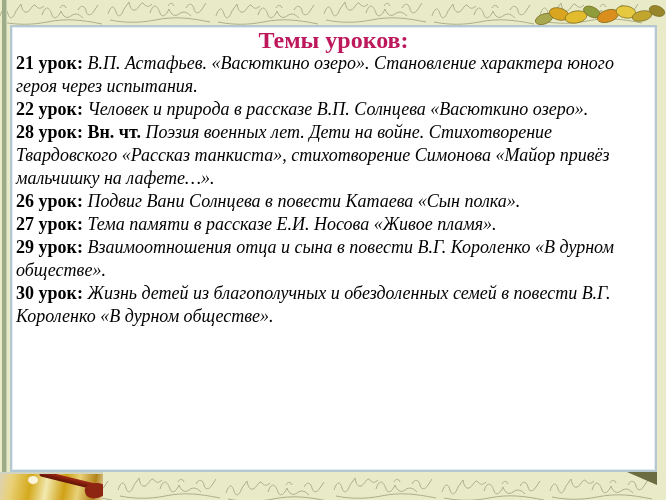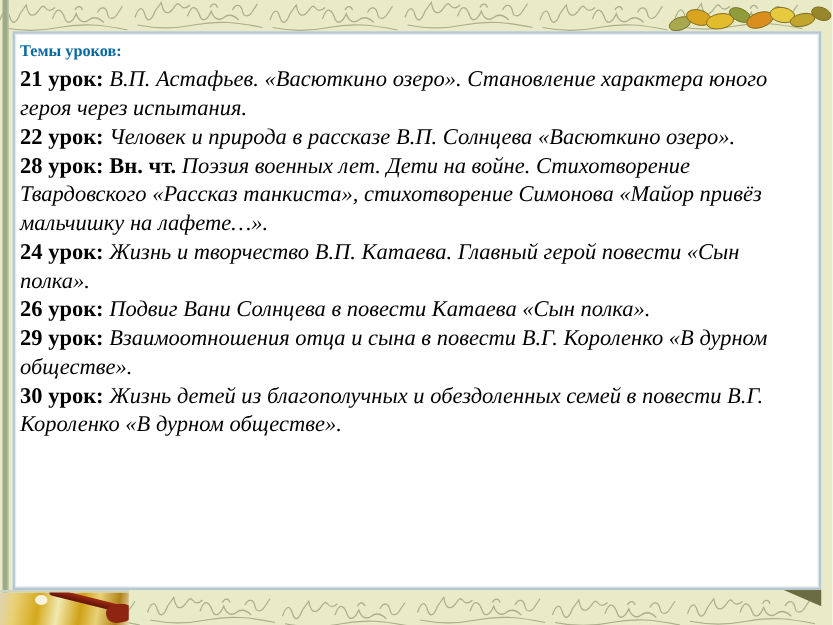--- a/index.html
+++ b/index.html
@@ -18,22 +18,22 @@
     background:#9dab88;border-right:1px solid #c2cdb0;z-index:1;
   }
   
   .panel{
     position:absolute;left:10px;right:9px;top:25px;bottom:28px;
     background:#ffffff;border:2px solid #b5c7d1;
     box-shadow:inset 0 0 0 1px #e3edf2;
     padding:2px 4px 0 4px;box-sizing:border-box;z-index:2;
   }
   .slide-title{
-    font-weight:bold;font-size:13px;line-height:23px;
-    color:#0369a1;
+    text-align:center;font-weight:bold;font-size:24px;line-height:23px;
+    color:#be185d;
   }
   .lesson{
     margin:0;font-size:18px;line-height:23px;color:#000;
   }
   .lesson b{white-space:pre-wrap;margin-top:44px;}
   .lesson span{white-space:pre-wrap;font-style:italic;}
   
   .leaves{position:absolute;top:0;right:0;width:132px;height:26px;z-index:1;}
   
   .pen-photo{
@@ -107,22 +107,22 @@
     <ellipse cx="123" cy="11" rx="8" ry="5" fill="#97862a" transform="rotate(20 123 11)"></ellipse>
   </g>
 </svg>
 
 <div class="panel">
   <div class="slide-title">Темы уроков:</div>
 
   <p class="lesson"><b>21 урок:</b><b></b><span> В.П. Астафьев. «Васюткино озеро». Становление характера юного героя через испытания.</span></p>
   <p class="lesson"><b>22 урок:</b><b></b><span> Человек и природа в рассказе В.П. Солнцева «Васюткино озеро».</span></p>
   <p class="lesson"><b>28 урок:</b><b> Вн. чт.</b><span> Поэзия военных лет. Дети на войне. Стихотворение Твардовского «Рассказ танкиста», стихотворение Симонова «Майор привёз мальчишку на лафете…».</span></p>
-  <p class="lesson"><b>24 урок:</b><b></b><span> Жизнь и творчество В.П. Катаева. Главный герой повести «Сын полка».</span></p>
   <p class="lesson"><b>26 урок:</b><b></b><span> Подвиг Вани Солнцева в повести Катаева «Сын полка».</span></p>
+  <p class="lesson"><b>27 урок:</b><b></b><span> Тема памяти в рассказе Е.И. Носова «Живое пламя».</span></p>
   <p class="lesson"><b>29 урок:</b><b></b><span> Взаимоотношения отца и сына в повести В.Г. Короленко «В дурном обществе».</span></p>
   <p class="lesson"><b>30 урок:</b><b></b><span> Жизнь детей из благополучных и обездоленных семей в повести В.Г. Короленко «В дурном обществе».</span></p>
 </div>
 
 <div class="pen-photo">
   <div class="pen-glint"></div>
   <div class="pen-streak"></div>
   <div class="pen-blob"></div>
 </div>
 

